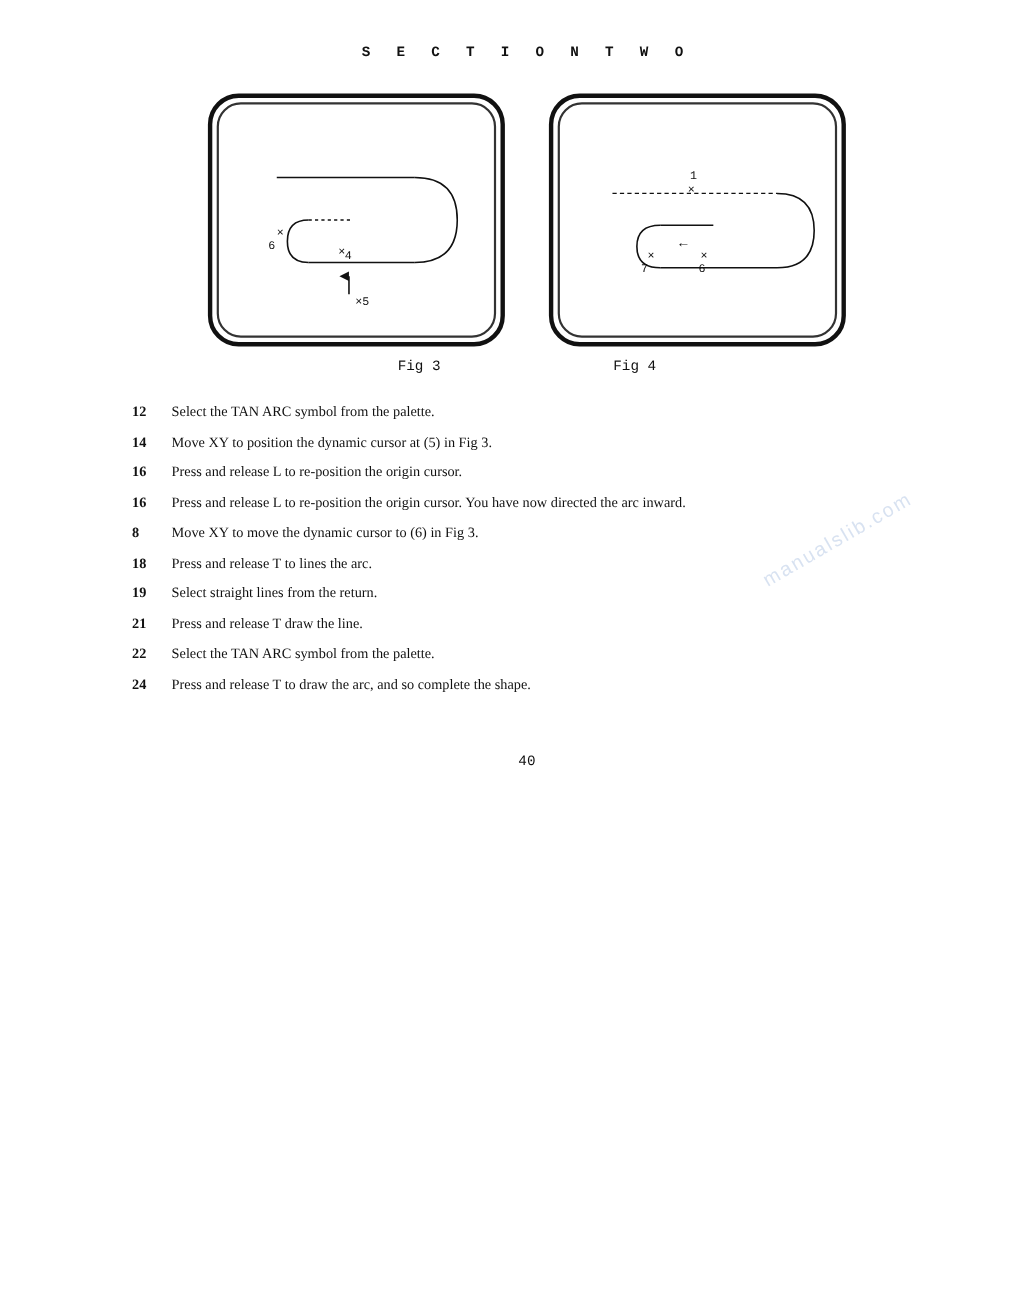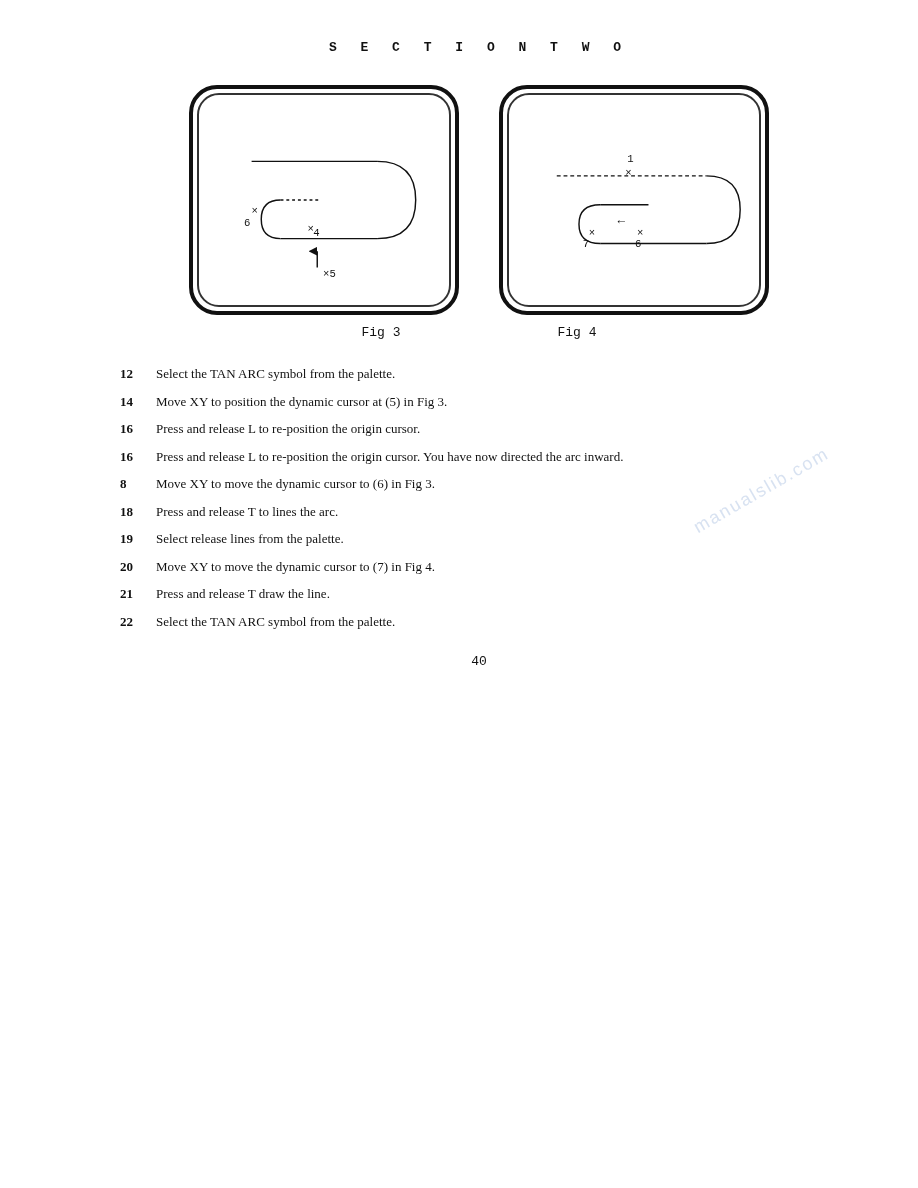--- a/index.html
+++ b/index.html
@@ -72,21 +72,21 @@
     }
     .instruction-num {
       min-width: 36px;
       font-weight: bold;
     }
     .instruction-text {
       flex: 1;
     }
     .page-number {
       text-align: center;
-      margin-top: 23px;
+      margin-top: 53px;
       font-size: 13px;
       font-family: 'Courier New', Courier, monospace;
     }
     
     .watermark {
       position: absolute;
       right: 80px;
       top: 480px;
       font-size: 18px;
       color: rgba(100, 140, 200, 0.25);
@@ -195,32 +195,32 @@
       <div class="instruction-row">
         <span class="instruction-num">8</span>
         <span class="instruction-text">Move XY to move the dynamic cursor to (6) in Fig 3.</span>
       </div>
       <div class="instruction-row">
         <span class="instruction-num">18</span>
         <span class="instruction-text">Press and release T to lines the arc.</span>
       </div>
       <div class="instruction-row">
         <span class="instruction-num">19</span>
-        <span class="instruction-text">Select release lines from the palette.</span>
-      </div>
-      <div class="instruction-row">
-        <span class="instruction-num">20</span>
-        <span class="instruction-text">Move XY to move the dynamic cursor to (7) in Fig 4.</span>
+        <span class="instruction-text">Select straight lines from the return.</span>
       </div>
       <div class="instruction-row">
         <span class="instruction-num">21</span>
         <span class="instruction-text">Press and release T draw the line.</span>
       </div>
       <div class="instruction-row">
         <span class="instruction-num">22</span>
         <span class="instruction-text">Select the TAN ARC symbol from the palette.</span>
       </div>
+      <div class="instruction-row">
+        <span class="instruction-num">24</span>
+        <span class="instruction-text">Press and release T to draw the arc, and so complete the shape.</span>
+      </div>
     </div>
 
   <div class="watermark">manualslib.com</div>
 
   <div class="page-number">40</div>
 </div>
 
 </body></html>

